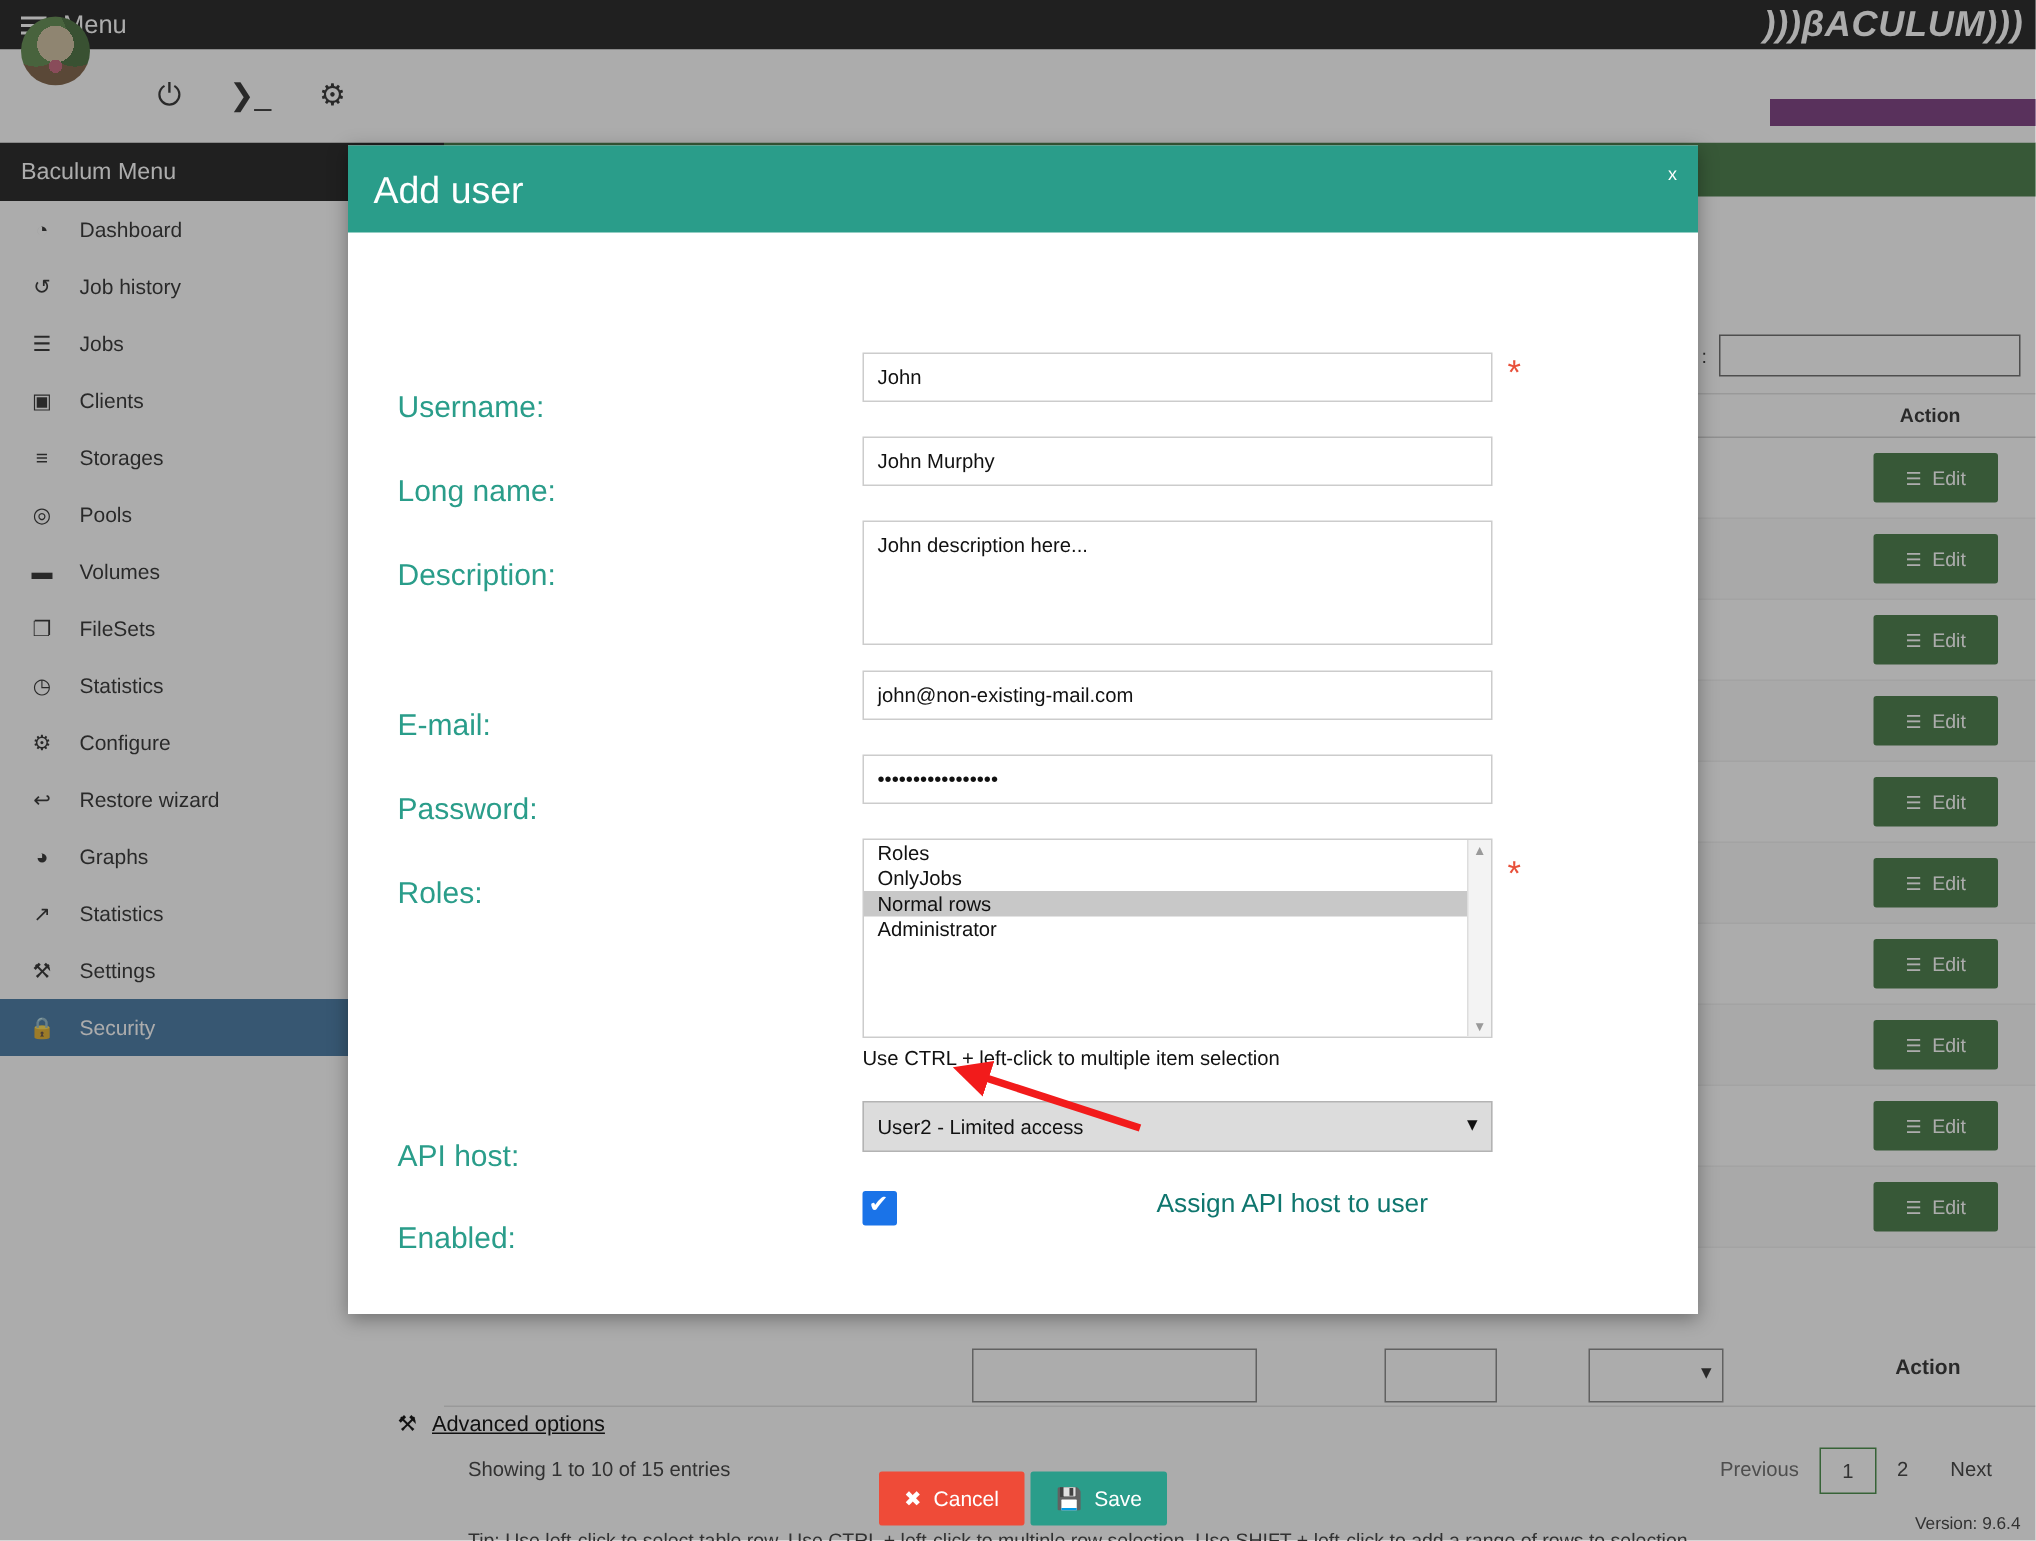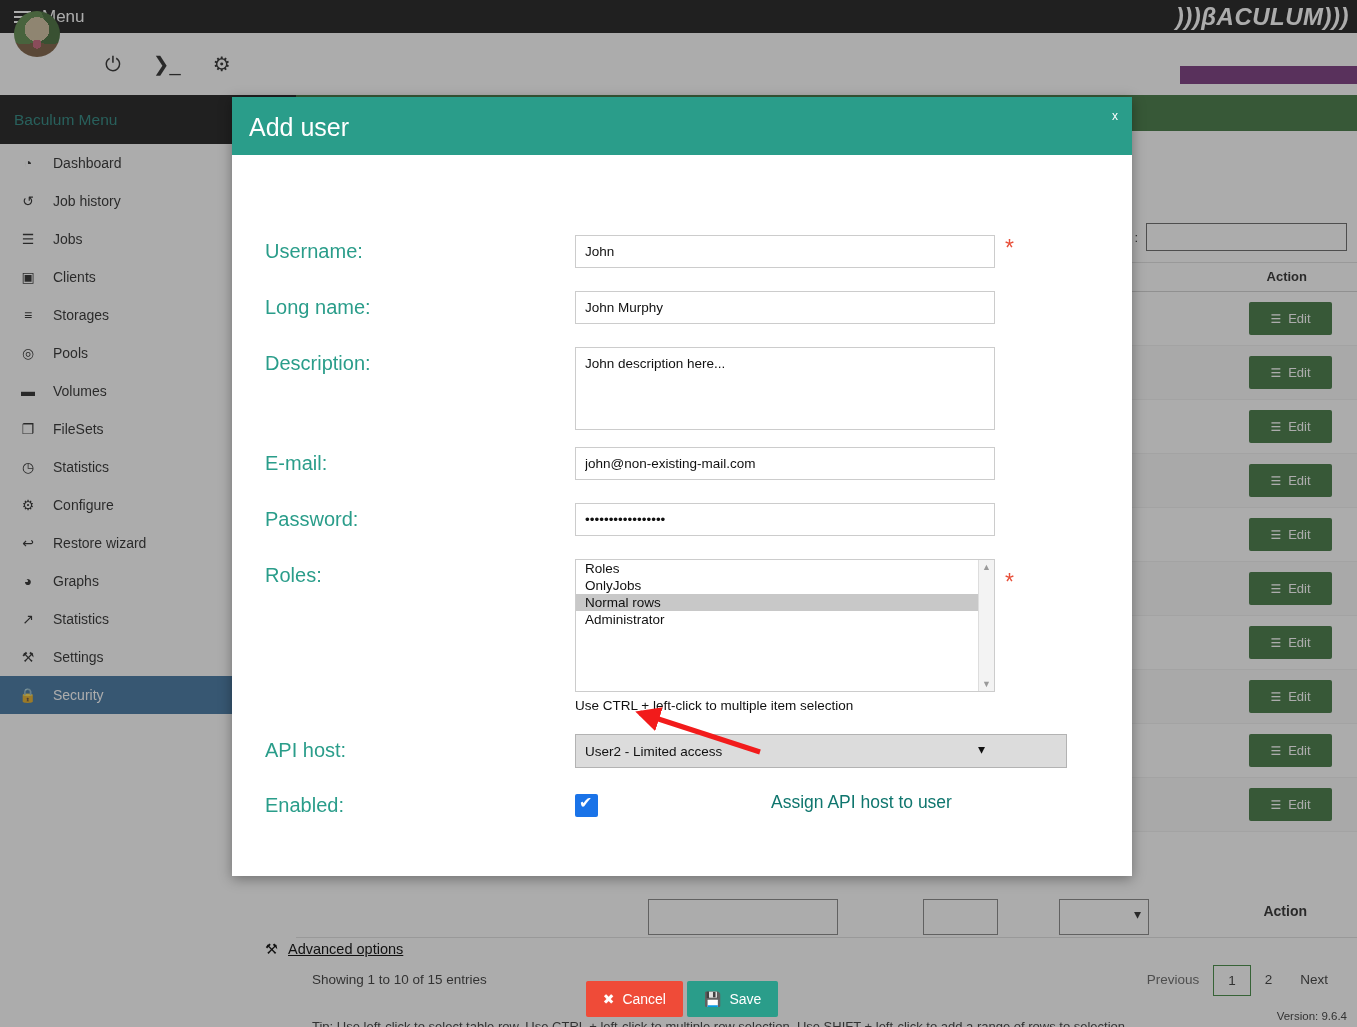--- a/index.html
+++ b/index.html
@@ -139,21 +139,21 @@
   .version {
     position: absolute; right: 10px; bottom: 5px; font-size: 11.5px; color: #222;
   }
 
   
   .sidebar {
     position: absolute; left: 0; top: 95px; width: 296px; height: 932px;
     background: #fff;
   }
   .sb-title {
-    height: 49px; background: #000; color: #0f766e;
+    height: 39px; background: #000; color: #ffffff;
     display: flex; align-items: center; padding-left: 14px;
     font-size: 15.5px;
   }
   .sb-item {
     height: 38px; display: flex; align-items: center;
     padding-left: 18px; gap: 15px;
     font-size: 14px; color: #111; cursor: pointer;
   }
   .sb-item .sb-ico { width: 20px; text-align: center; font-size: 14px; color: #111; }
   .sb-item.active { background: #2a6496; color: #fff; }
@@ -178,21 +178,21 @@
     position: absolute; left: 17px; top: 16px;
     font-size: 25px; color: #fff;
   }
   .modal-close {
     position: absolute; right: 14px; top: 12px;
     font-size: 12px; color: #fff; cursor: pointer;
   }
   .modal-body { position: relative; height: 711px; }
 
   .frow { position: absolute; left: 33px; width: 834px; }
-  .flabel { position: absolute; left: 0; font-size: 20px; color: #2a9d8a; }
+  .flabel { position: absolute; left: 0; font-size: 20px; color: #2a9d8a; margin-top: 21px; }
   .fctl { position: absolute; left: 310px; }
   .finput {
     width: 420px; height: 33px; border: 1px solid #ccc; background: #fff;
     font-size: 13.5px; color: #111; padding: 0 9px; font-family: "Liberation Sans", sans-serif;
   }
   .ftext {
     width: 420px; height: 83px; border: 1px solid #ccc; background: #fff;
     font-size: 13.5px; color: #111; padding: 8px 9px; resize: none;
     font-family: "Liberation Sans", sans-serif;
   }
@@ -209,21 +209,21 @@
   .lb-scroll {
     position: absolute; right: 0; top: 0; width: 16px; height: 100%;
     background: #f3f3f3; border-left: 1px solid #ddd;
   }
   .lb-scroll .ar { position: absolute; left: 3px; font-size: 9px; color: #9a9a9a; }
   .lb-scroll .up { top: 2px; }
   .lb-scroll .dn { bottom: 2px; }
   .hint { font-size: 13.5px; color: #111; margin-top: 6px; }
 
   .fselect {
-    width: 492px; height: 34px; border: 1px solid #b3b3b3; background: #dcdcdc;
+    width: 420px; height: 34px; border: 1px solid #b3b3b3; background: #dcdcdc;
     font-size: 13.5px; color: #111; padding: 0 9px;
     font-family: "Liberation Sans", sans-serif;
     -webkit-appearance: none; appearance: none;
   }
   .selwrap { position: relative; width: 420px; }
   .selwrap::after {
     content: "\25BE"; position: absolute; right: 10px; top: 7px;
     font-size: 14px; color: #111; pointer-events: none;
   }
 

